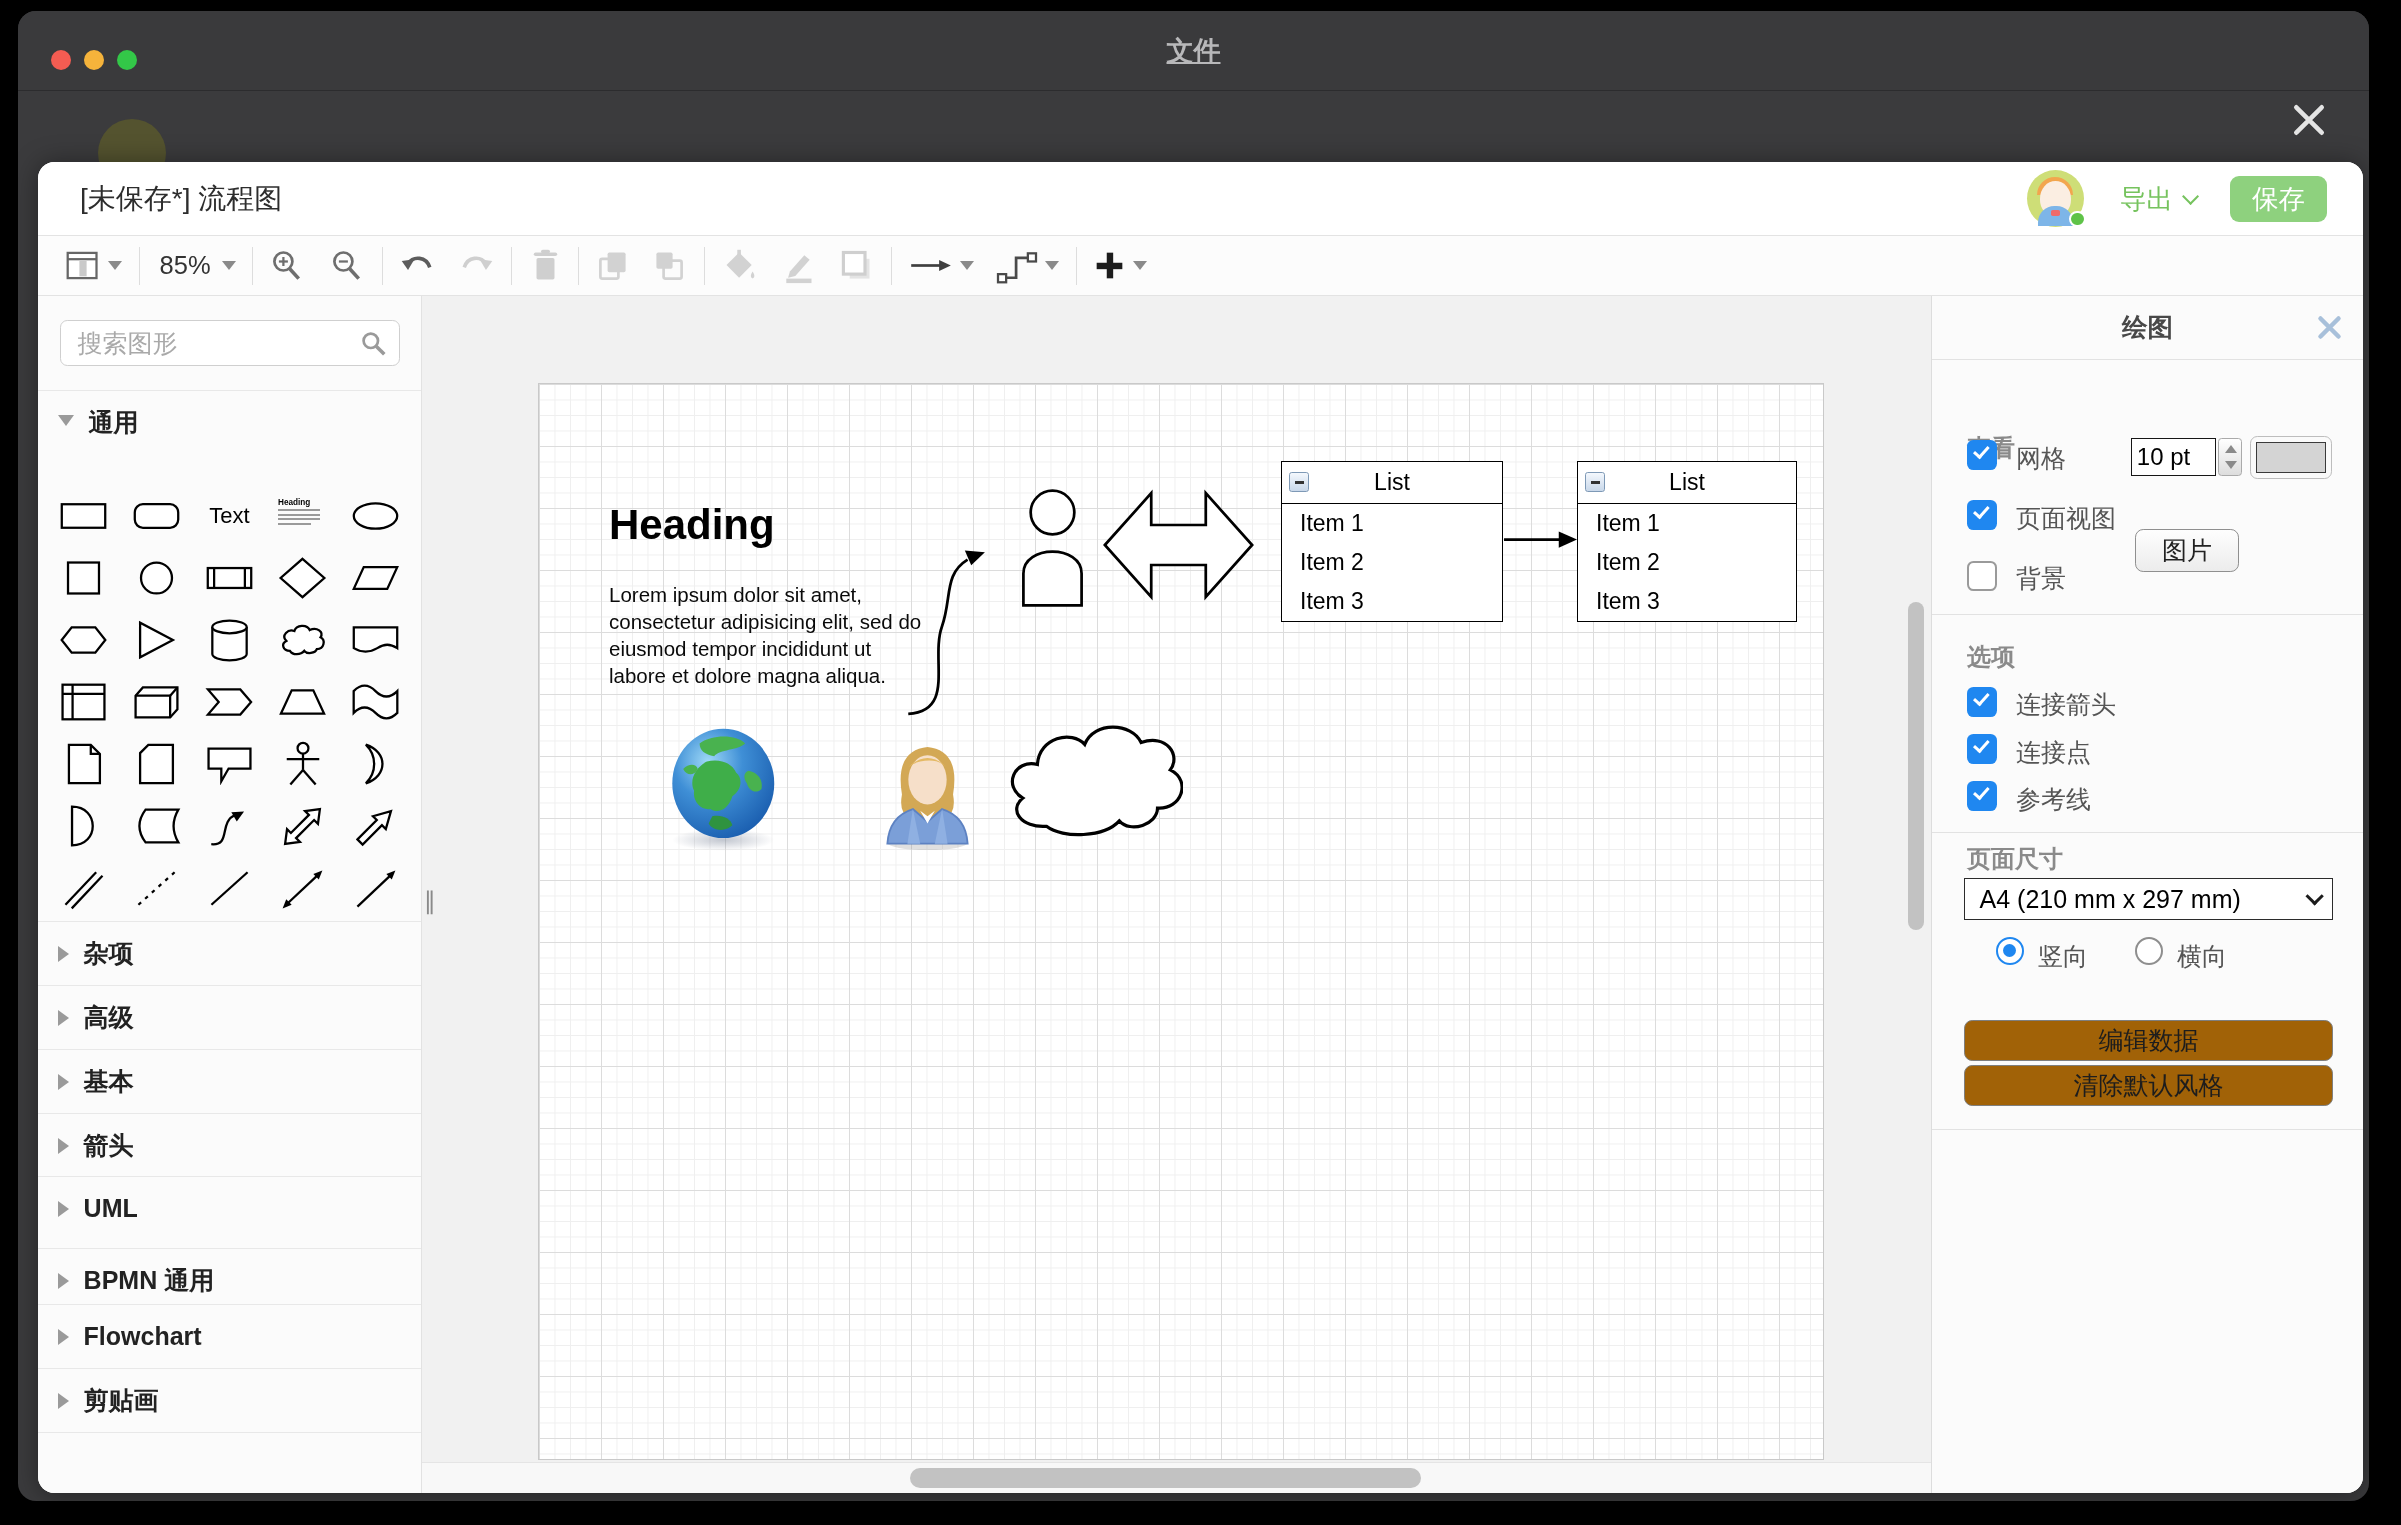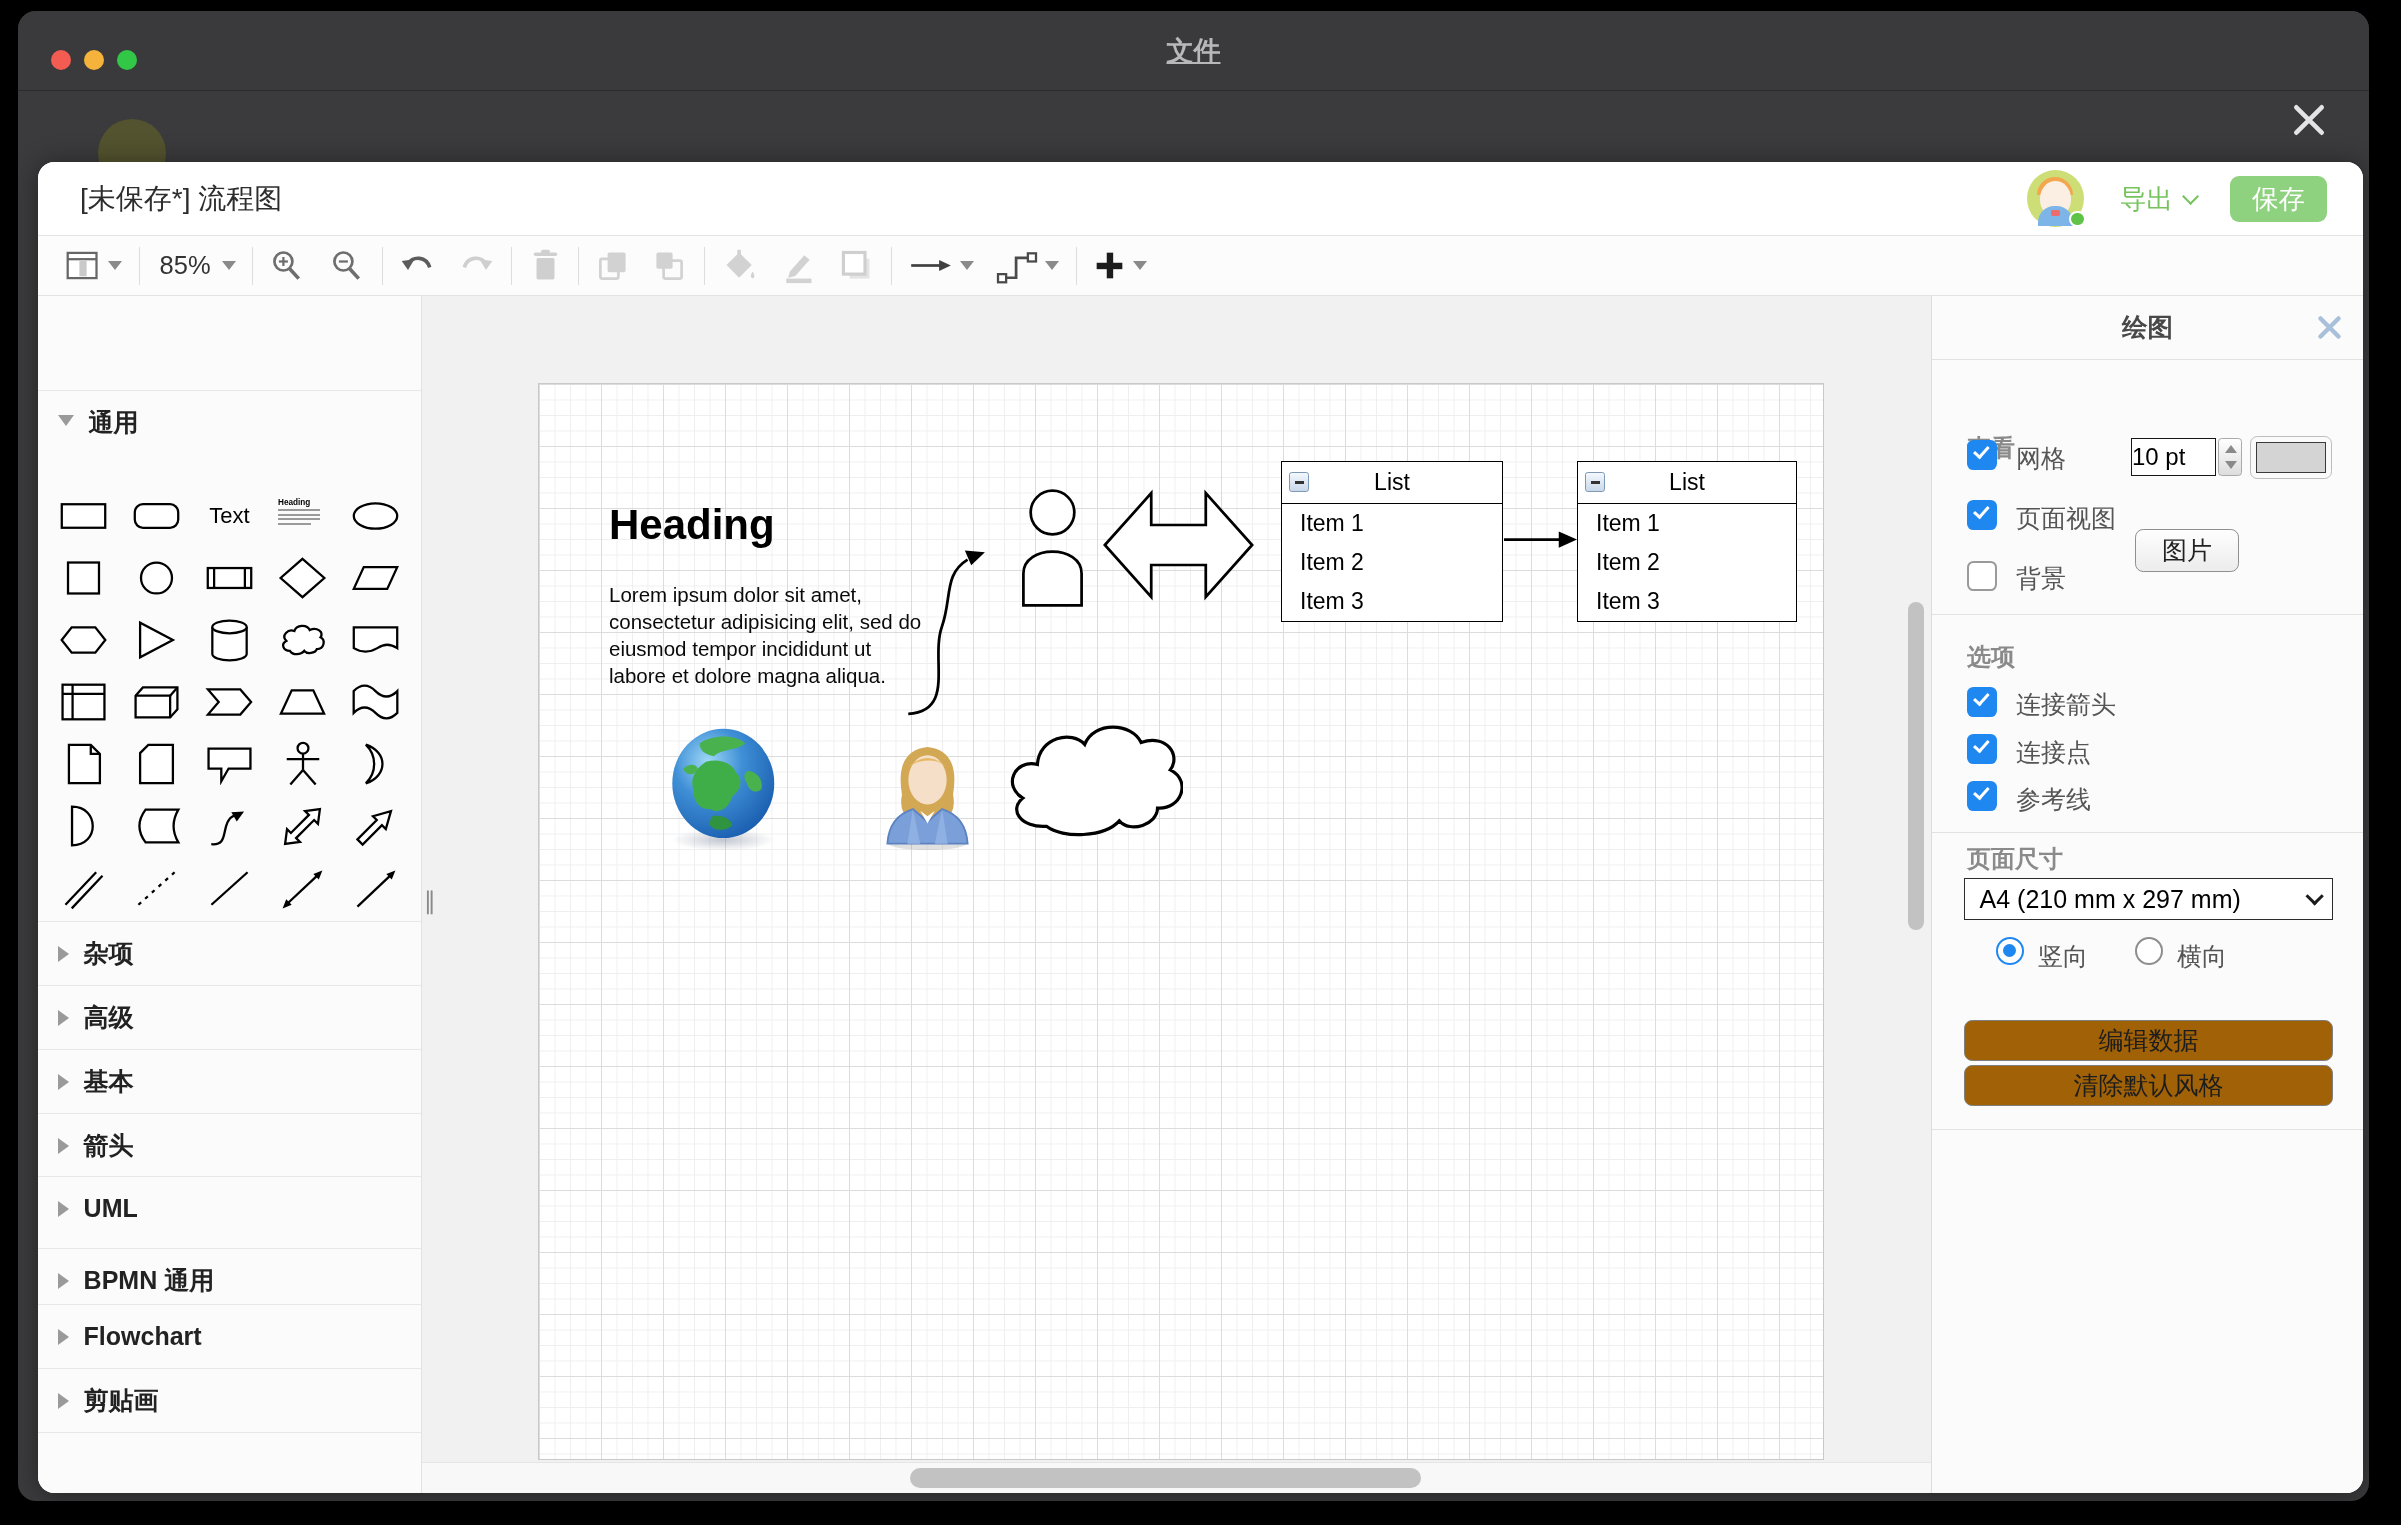--- a/index.html
+++ b/index.html
@@ -105,21 +105,21 @@
               font-size:25.5px; font-weight:bold; color:#484848; border-bottom:0.9px solid #e2e2e2; }
   .fp-close { position:absolute; right:20px; top:18px; width:27px; height:27px; cursor:pointer; }
   .fp-sec-label { position:absolute; left:35px; font-size:24px; font-weight:bold; color:#8a8a8a; }
   .cb { position:absolute; width:30px; height:30px; border-radius:6.4px; cursor:pointer; }
   .cb.on { background:#1f87f0; }
   .cb.on::after { content:""; position:absolute; left:7.3px; top:5.5px; width:12px; height:6.4px;
                   border-left:3.6px solid #fff; border-bottom:3.6px solid #fff; transform:rotate(-48deg); }
   .cb.off { background:#fff; border:2.7px solid #9a9a9a; }
   .cb-lab { position:absolute; font-size:25px; color:#555; }
   .grid-input { position:absolute; left:199px; top:142px; width:85px; height:38px; border:1.8px solid #161616;
-                font-size:24px; text-align:left; padding-right:20px; color:#000; background:#fff; font-family:"Liberation Sans",sans-serif; }
+                font-size:24px; text-align:center; padding-right:20px; color:#000; background:#fff; font-family:"Liberation Sans",sans-serif; }
   .stepper { position:absolute; left:286px; top:142px; width:24px; height:38px; border:0.9px solid #aaa; border-radius:3.6px;
              background:linear-gradient(#fff,#ddd); }
   .stepper .up,.stepper .dn { position:absolute; left:5.5px; width:0; height:0; border-left:6.4px solid transparent; border-right:6.4px solid transparent; }
   .stepper .up { top:6.4px; border-bottom:8.2px solid #8a8a8a; }
   .stepper .dn { bottom:6.4px; border-top:8.2px solid #8a8a8a; }
   .swatch { position:absolute; left:318px; top:140px; width:82px; height:43px; border:1.8px solid #bdbdbd; border-radius:7.3px;
             background:#fafafa; padding:4.6px; cursor:pointer; }
   .swatch .in { width:100%; height:100%; background:#d4d4d4; border:1.8px solid #3a3a3a; }
   .img-btn { position:absolute; left:203px; top:233px; width:104px; height:43px; border:1.8px solid #8f8f8f; border-radius:8.2px;
              background:linear-gradient(#fefefe,#ececec); font-size:25px; color:#222; display:flex; align-items:center; justify-content:center; cursor:pointer; }
@@ -282,20 +282,29 @@
       <div class="tb">
         <svg width="33" height="33" viewBox="0 0 36 36">
           <rect x="15" y="4" width="7" height="28" fill="#1c1c1c"></rect>
           <rect x="4" y="15" width="28" height="7" fill="#1c1c1c"></rect>
         </svg>
         <span class="caret"></span>
       </div>
     </div>
 
     <div class="sidebar">
+      <div class="search-wrap">
+        <input class="search-input" placeholder="搜索图形" style="">
+        <span class="search-ico">
+          <svg width="27" height="27" viewBox="0 0 30 30">
+              <circle cx="12" cy="12" r="8" fill="none" stroke="#9a9a9a" stroke-width="3"></circle>
+              <line x1="18" y1="18" x2="27" y2="27" stroke="#9a9a9a" stroke-width="4"></line>
+            </svg>
+        </span>
+      </div>
 
       <div class="sb-sec" style="top:94px;">
         <span class="tri open"></span>
         <span class="lbl">通用</span>
       </div>
 
       <div class="shape-grid">
         <div class="cell">
             <svg width="51" height="38" viewBox="0 0 56 42">
               <rect x="4" y="8" width="48" height="26" fill="#fff" stroke="#000" stroke-width="2.5"></rect>

